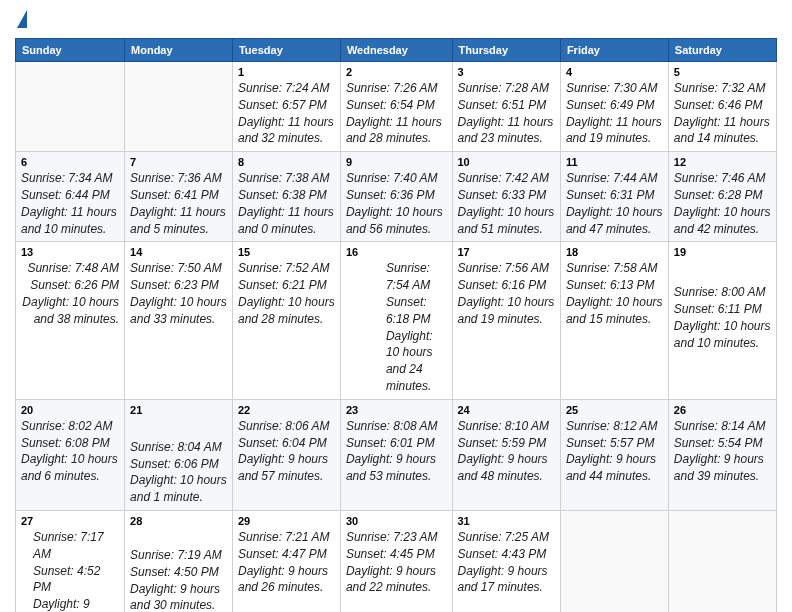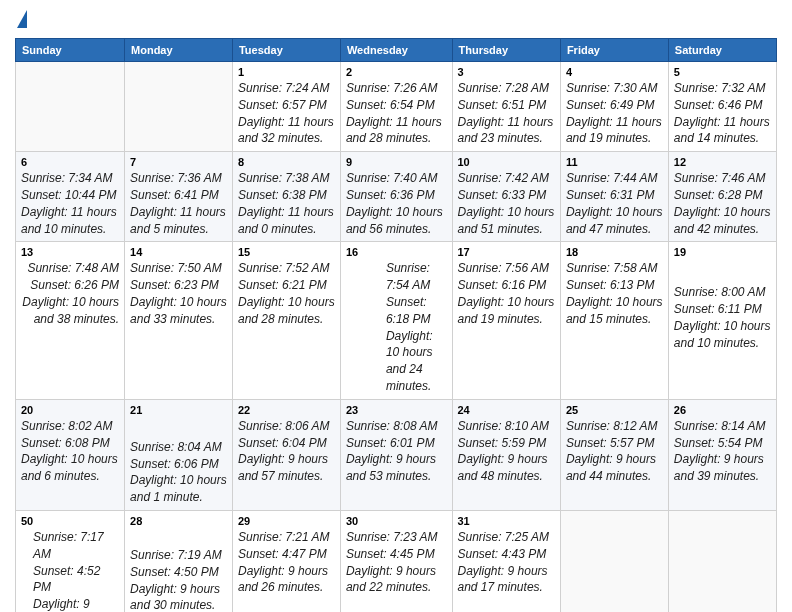--- a/index.html
+++ b/index.html
@@ -169,21 +169,21 @@
             <div class="day-info" style="white-space: pre-line;">Sunrise: 7:32 AM
 Sunset: 6:46 PM
 Daylight: 11 hours
 and 14 minutes.</div>
           </td>
         </tr>
         <tr>
           <td>
             <span class="day-number">6</span>
             <div class="day-info" style="white-space: pre-line;">Sunrise: 7:34 AM
-Sunset: 10:44 PM
+Sunset: 6:44 PM
 Daylight: 11 hours
 and 10 minutes.</div>
           </td>
           <td>
             <span class="day-number">7</span>
             <div class="day-info" style="white-space: pre-line;">Sunrise: 7:36 AM
 Sunset: 6:41 PM
 Daylight: 11 hours
 and 5 minutes.</div>
           </td>
@@ -320,21 +320,21 @@
           <td>
             <span class="day-number">26</span>
             <div class="day-info" style="white-space: pre-line;">Sunrise: 8:14 AM
 Sunset: 5:54 PM
 Daylight: 9 hours
 and 39 minutes.</div>
           </td>
         </tr>
         <tr>
           <td>
-            <span class="day-number">50</span>
+            <span class="day-number">27</span>
             <div class="day-info" style="white-space: pre-line; margin-left: 12px;">Sunrise: 7:17 AM
 Sunset: 4:52 PM
 Daylight: 9 hours
 and 35 minutes.</div>
           </td>
           <td>
             <span class="day-number">28</span>
             <div class="day-info" style="white-space: pre-line; margin-top: 20px;">Sunrise: 7:19 AM
 Sunset: 4:50 PM
 Daylight: 9 hours

